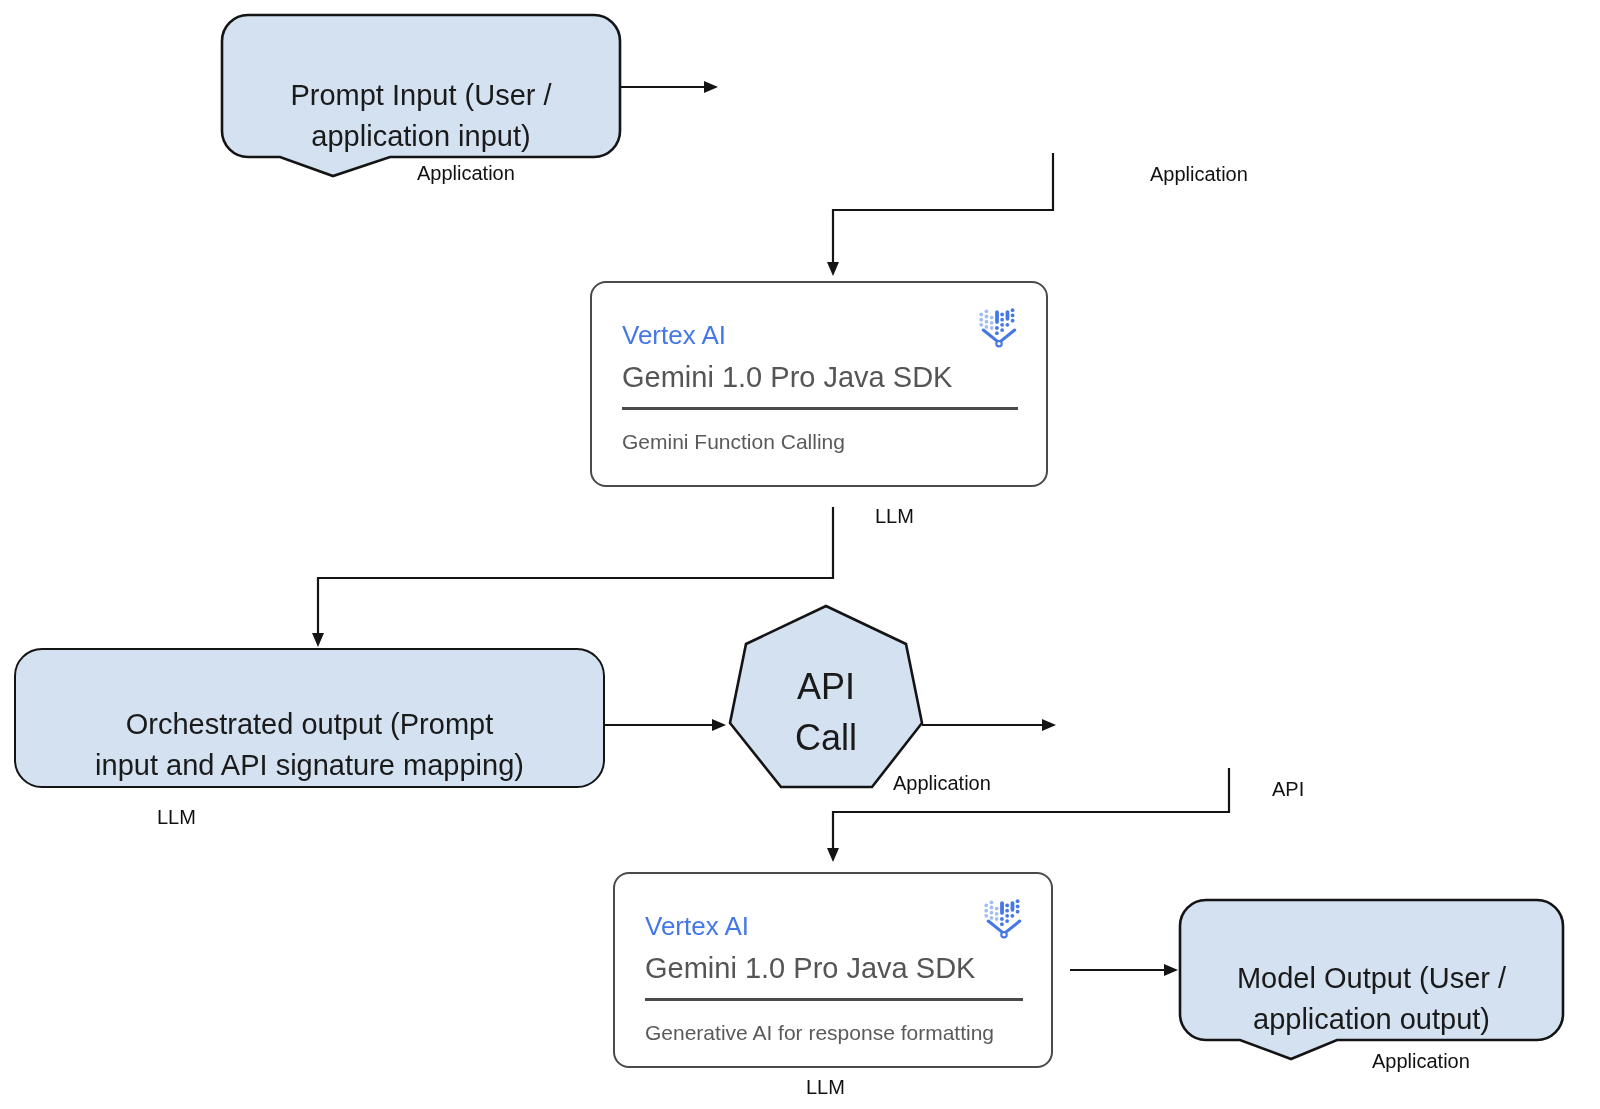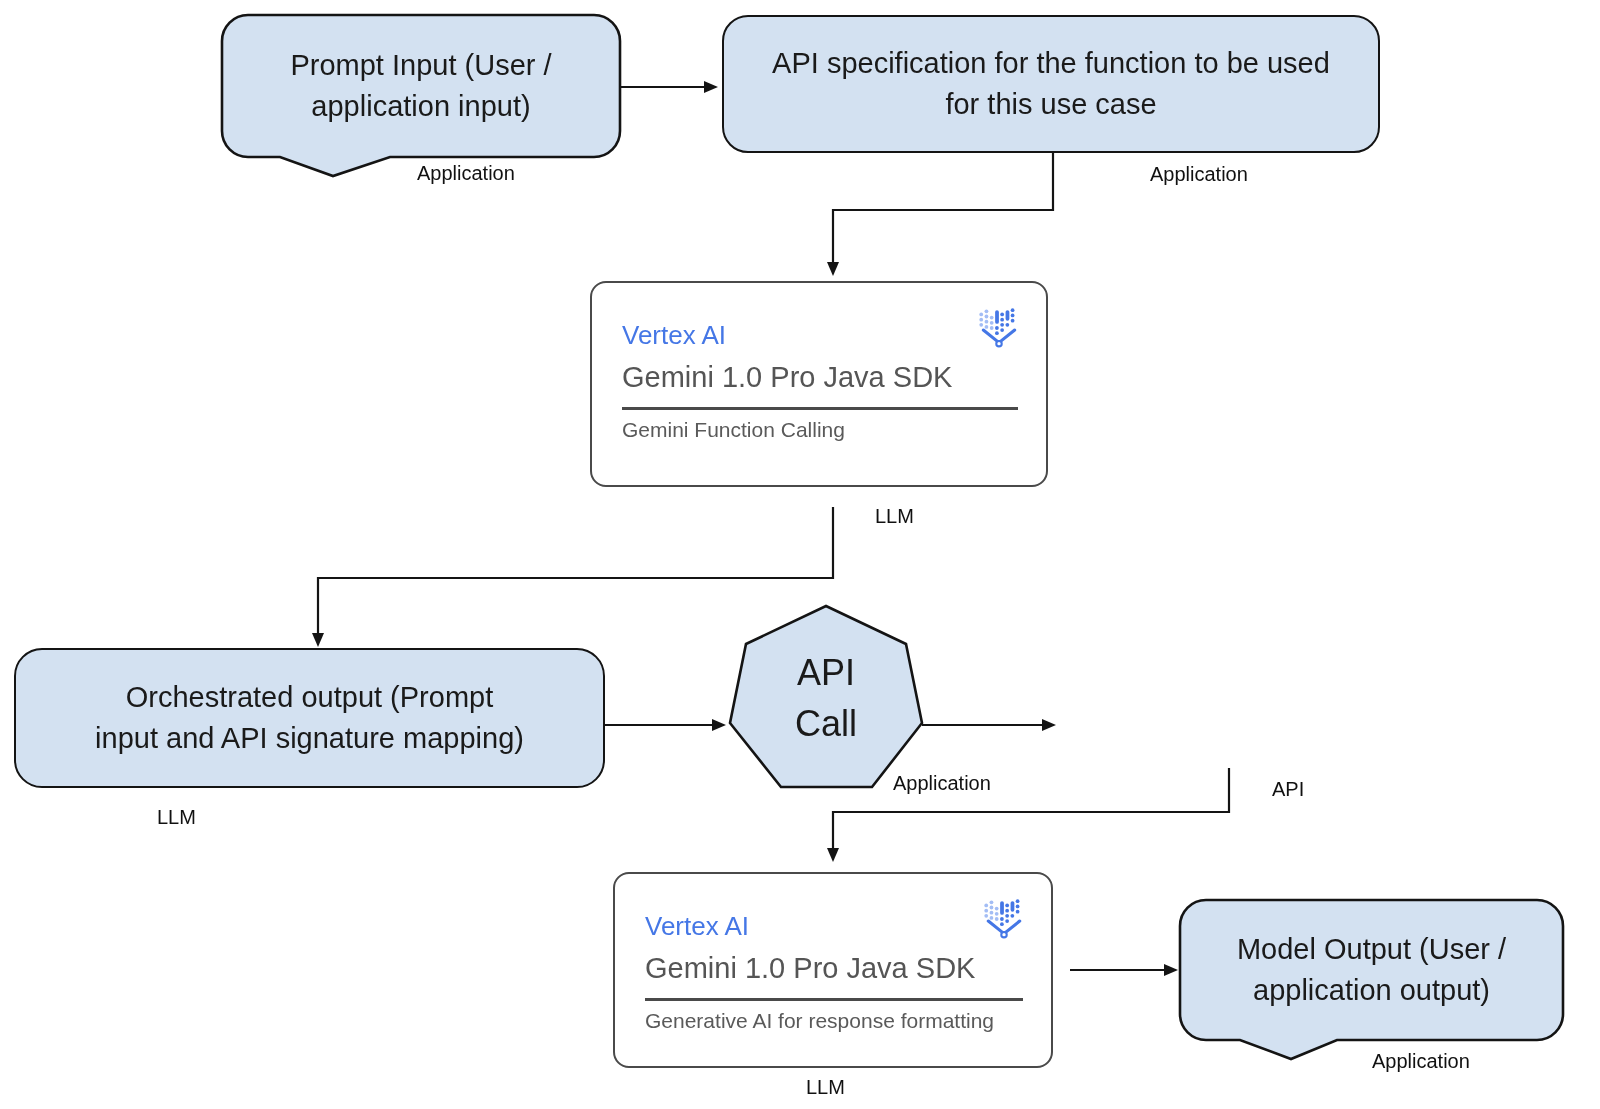--- a/index.html
+++ b/index.html
@@ -10,41 +10,41 @@
   svg.layer { position:absolute; left:0; top:0; width:1600px; height:1109px; }
 
   
   .wire { fill:none; stroke:var(--connector,#141414); stroke-width:2.2px; }
   .arrowhead { fill:var(--connector,#141414); }
   .blue-shape { fill:var(--node_fill,#d3e1f1); stroke:var(--node_border,#141414); stroke-width:2.6px; }
 
   
   .node {
     position:absolute; box-sizing:border-box;
-    display:flex; align-items:center; justify-content:center; text-align:center;
+    display:flex; align-items:flex-end; justify-content:center; text-align:center;
     color:var(--text_dark,#1a1a1a); font-size:29px; line-height:1.42;
   }
   .rect-node {
     background:var(--node_fill,#d3e1f1);
     border:2.6px solid var(--node_border,#141414);
   }
   .node .txt { display:inline-block; }
 
   .tag { position:absolute; font-size:20px; color:var(--tag_color,#111111); white-space:nowrap; }
 
   
   .card {
     position:absolute; box-sizing:border-box; background:var(--card_bg,#ffffff);
     border:2.6px solid var(--card_border,#4a4a4a); border-radius:16px;
     padding:36px 28px 0 30px;
   }
   .card-product { font-size:26px; line-height:32px; color:var(--vertex_blue,#4577e6); }
   .card-title   { font-size:29px; line-height:34px; color:var(--card_title,#555555); margin-top:9px; }
   .card-divider { height:3px; background:var(--card_border,#4a4a4a); margin-top:13px; }
-  .card-caption { font-size:21px; line-height:24px; color:var(--card_caption,#5a5a5a); margin-top:8px; }
+  .card-caption { font-size:21px; line-height:24px; color:var(--card_caption,#5a5a5a); margin-top:20px; }
   .vertex-icon { position:absolute; top:22px; right:24px; }
 </style>
 </head>
 <body>
 
 <div class="canvas">
 
   <svg class="layer">
     <defs>
       <marker id="arrow" viewBox="0 0 14 12" markerWidth="14" markerHeight="12" refX="2" refY="6" orient="auto" markerUnits="userSpaceOnUse">
@@ -65,23 +65,20 @@
     <path class="wire" marker-end="url(#arrow)" d="M922,725 H1044"></path>
     <path class="wire" marker-end="url(#arrow)" d="M1229,768 V812 H833 V850"></path>
     <path class="wire" marker-end="url(#arrow)" d="M1070,970 H1166"></path>
   </svg>
 
   <div class="node" style="left:222px; top:15px; width:398px; height:142px;">
     <span class="txt" style="width:360px;">Prompt Input (User / application input)</span>
   </div>
   <span class="tag" style="left:417px; top:162px;">Application</span>
 
-  <div class="node rect-node" style="left:722px; top:15px; width:658px; height:138px; border-radius:26px;">
-    <span class="txt" style="width:590px;">API specification for the function to be used for this use case</span>
-  </div>
   <span class="tag" style="left:1150px; top:163px;">Application</span>
 
   <div class="card" style="left:590px; top:281px; width:458px; height:206px;">
     <div class="card-product">Vertex AI</div>
     <div class="card-title">Gemini 1.0 Pro Java SDK</div>
     <div class="card-divider"></div>
     <div class="card-caption">Gemini Function Calling</div>
     <svg class="vertex-icon" width="46" height="46" viewBox="0 0 44 44">
       <g fill="#a3bdf5">
         <circle cx="5" cy="9" r="1.8"></circle>

